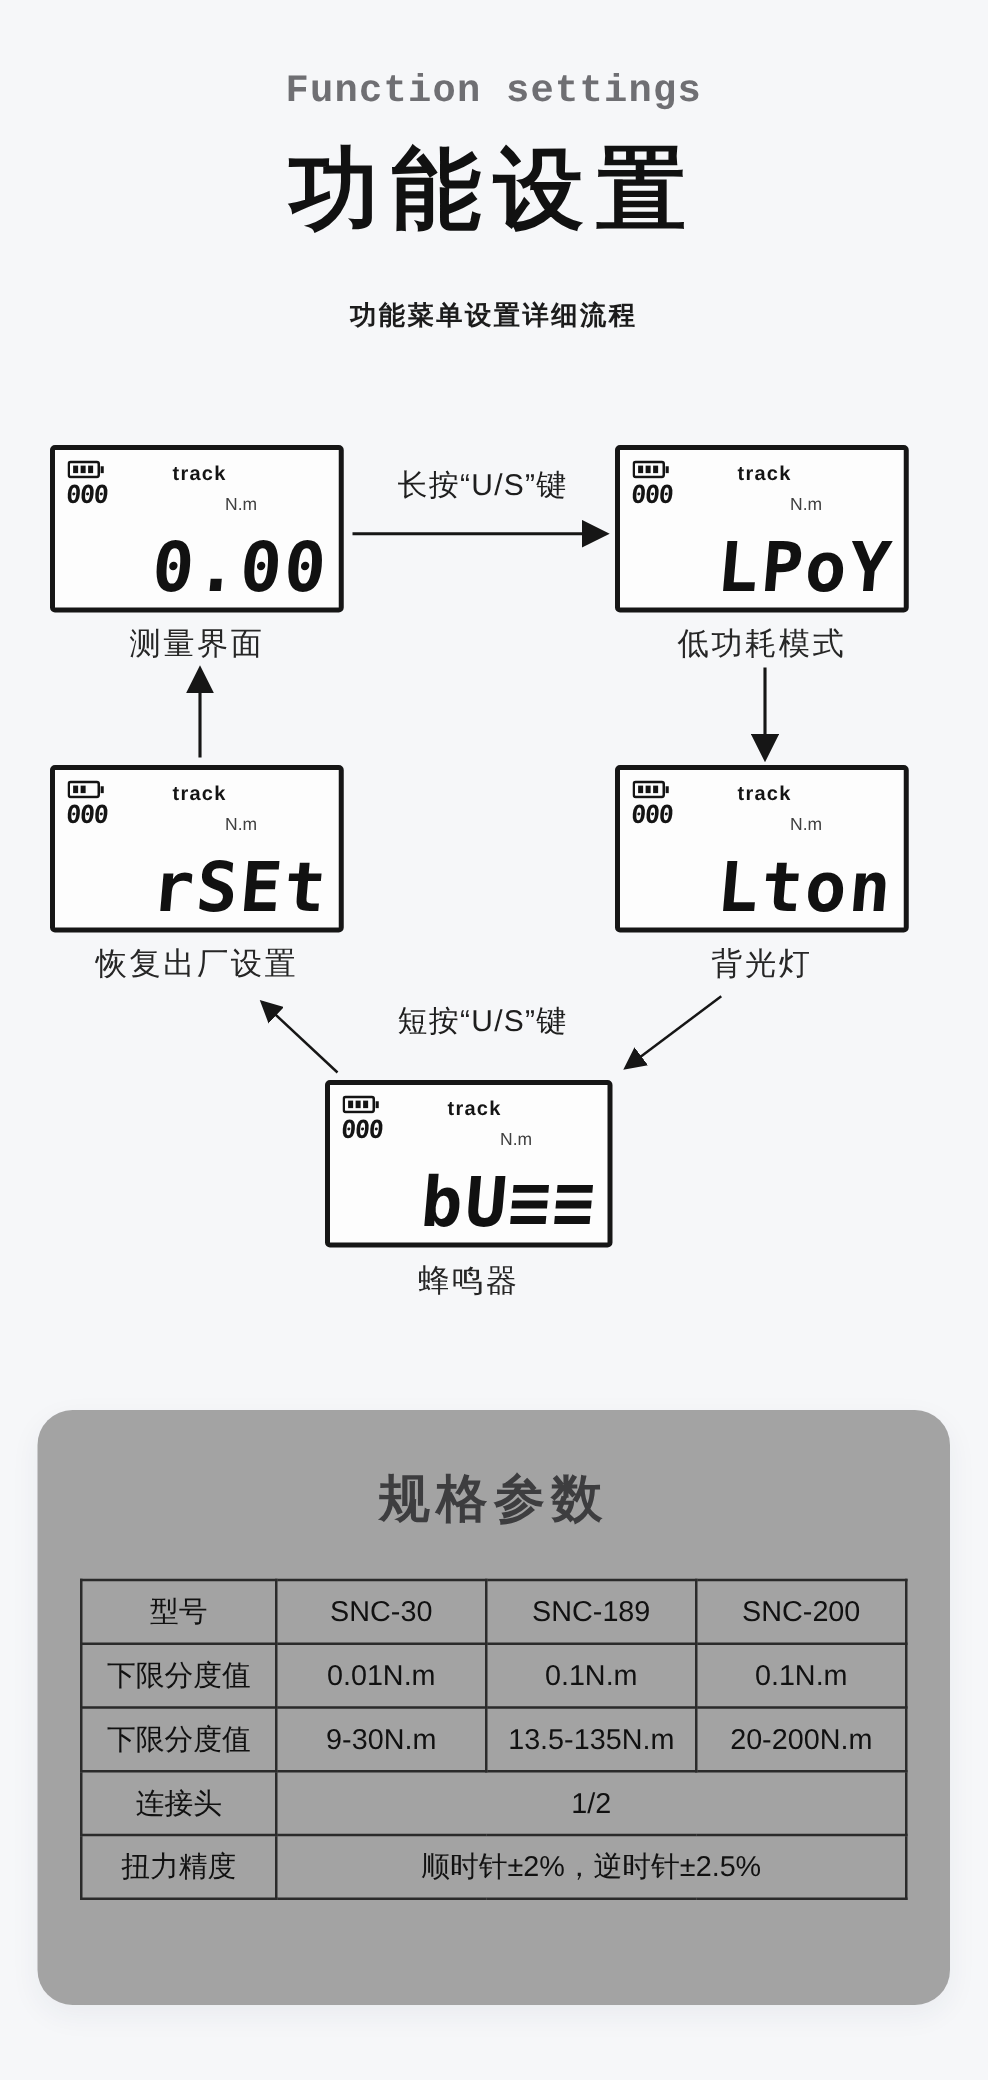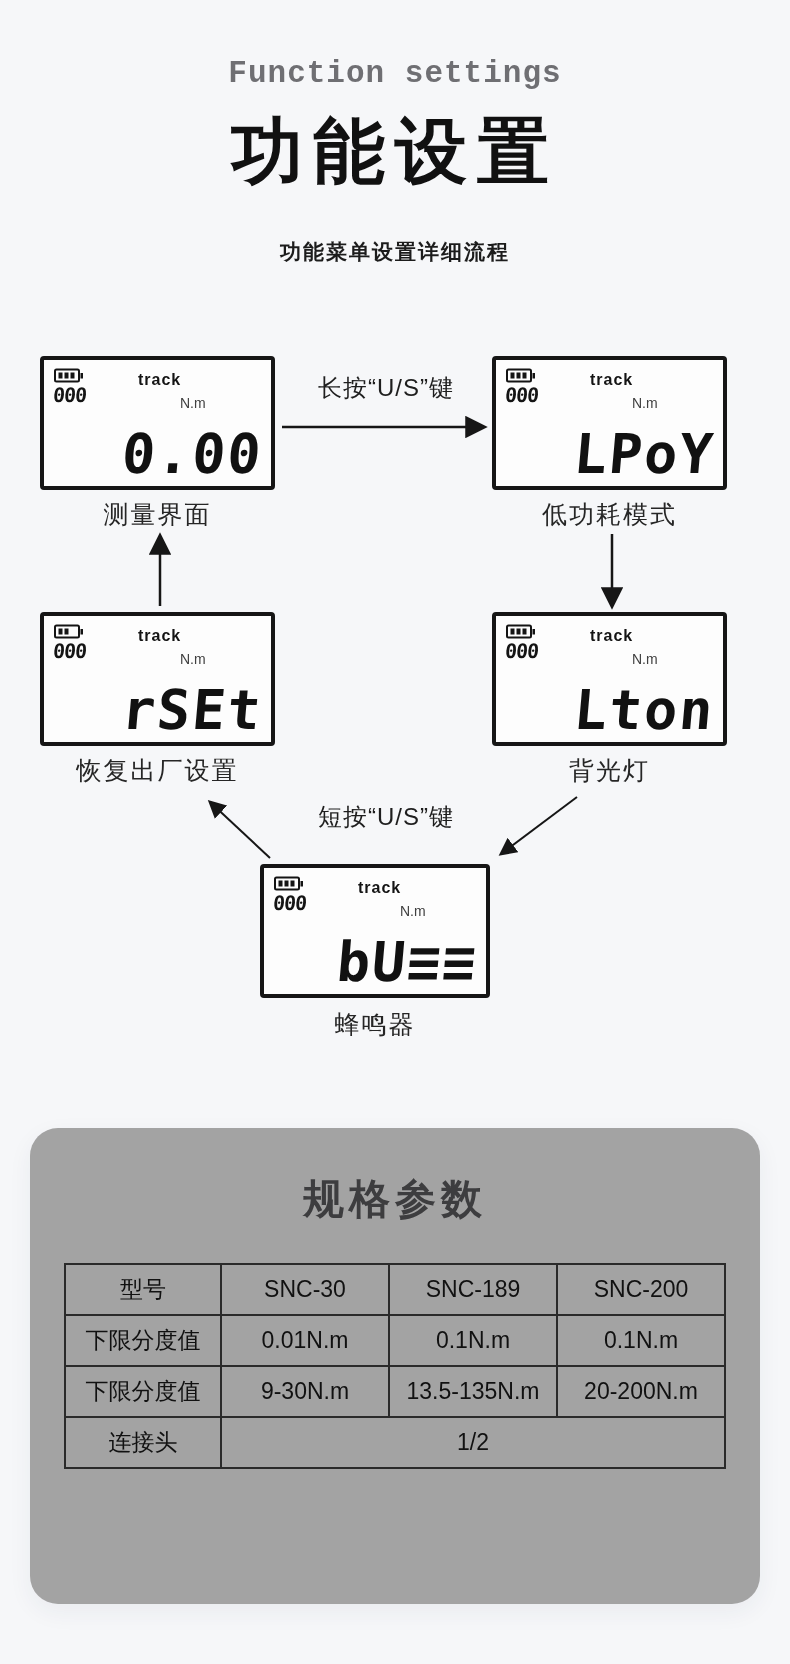--- a/index.html
+++ b/index.html
@@ -203,17 +203,21 @@
       <tr>
         <td class="col-label">下限分度值</td>
         <td class="col-val">9-30N.m</td>
         <td class="col-val">13.5-135N.m</td>
         <td class="col-val">20-200N.m</td>
       </tr>
       <tr>
         <td class="col-label">连接头</td>
         <td colspan="3">1/2</td>
       </tr>
+      <tr>
+        <td class="col-label">扭力精度</td>
+        <td colspan="3">顺时针±2%，逆时针±2.5%</td>
+      </tr>
     </tbody>
       </table>
   </div>
 
 </div>
 
 </body></html>

